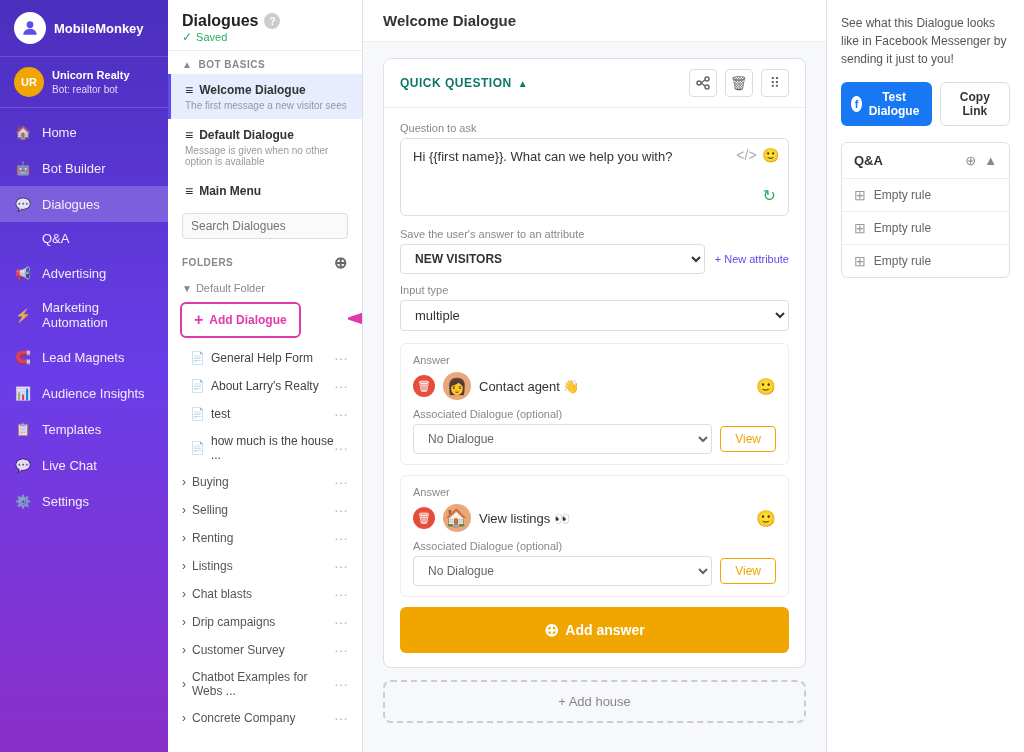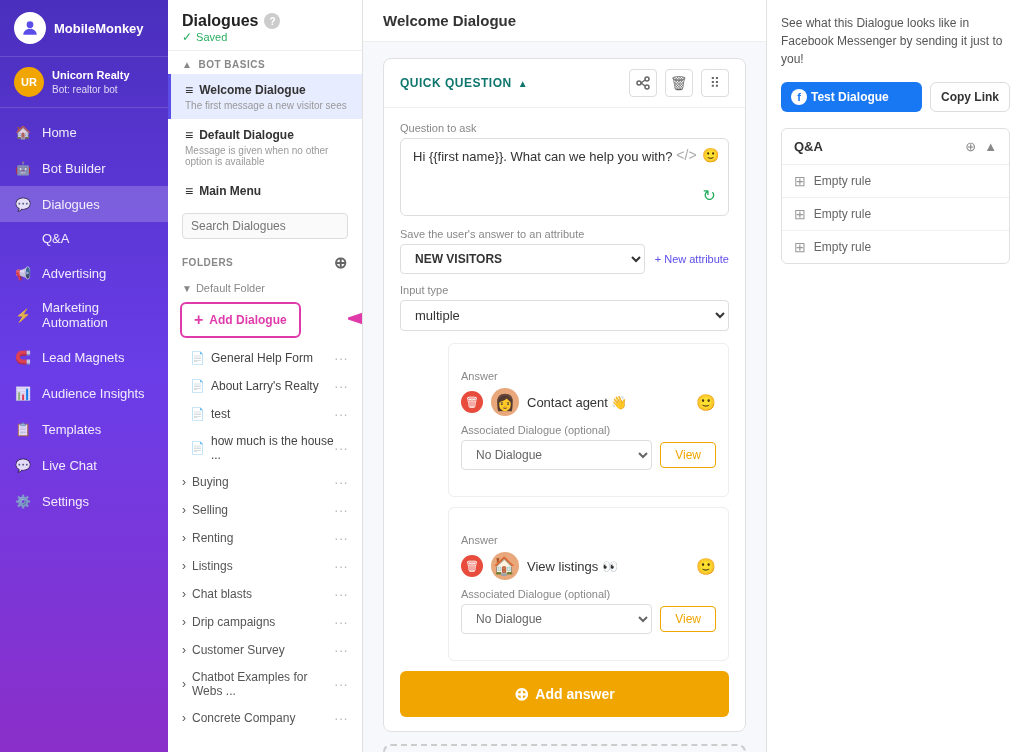--- a/index.html
+++ b/index.html
@@ -74,41 +74,41 @@
     .field-icon { color: #aaa; cursor: pointer; font-size: 14px; }
     .refresh-icon { color: #27ae60; font-size: 16px; cursor: pointer; }
     
     .save-answer-row { display: flex; align-items: center; justify-content: space-between; margin-bottom: 10px; }
     .attribute-select { flex: 1; padding: 6px 10px; border: 1px solid #ddd; border-radius: 4px; font-size: 12px; font-weight: 600; color: #333; background: white; margin-right: 10px; }
     .new-attribute-link { font-size: 11px; color: #5b4de8; display: flex; align-items: center; gap: 3px; white-space: nowrap; cursor: pointer; }
     
     .input-type-row { margin-bottom: 12px; }
     .input-type-select { width: 100%; padding: 6px 10px; border: 1px solid #ddd; border-radius: 4px; font-size: 13px; color: #333; background: white; }
     
-    .answer-block { border: 1px solid #eee; border-radius: 6px; padding: 26px 12px; margin-bottom: 10px; margin-left: 48px; }
+    .answer-block { border: 1px solid #eee; border-radius: 6px; padding: 10px 12px; margin-bottom: 10px; }
     .answer-label { font-size: 11px; color: #888; margin-bottom: 6px; }
     .answer-row { display: flex; align-items: center; justify-content: space-between; margin-bottom: 8px; }
     .answer-left { display: flex; align-items: center; gap: 8px; }
     .answer-avatar { width: 28px; height: 28px; border-radius: 50%; background: #e8a87c; display: flex; align-items: center; justify-content: center; overflow: hidden; }
     .answer-text { font-size: 13px; font-weight: 500; color: #333; }
     .delete-icon { width: 22px; height: 22px; background: #e74c3c; border-radius: 50%; display: flex; align-items: center; justify-content: center; color: white; font-size: 11px; cursor: pointer; }
     .emoji-btn { color: #aaa; font-size: 16px; cursor: pointer; }
     
     .associated-label { font-size: 11px; color: #888; margin-bottom: 4px; }
     .no-dialogue-row { display: flex; align-items: center; gap: 8px; }
     .no-dialogue-select { flex: 1; padding: 6px 10px; border: 1px solid #ddd; border-radius: 4px; font-size: 12px; color: #666; background: white; }
     .view-btn { padding: 5px 14px; border: 1px solid #f0a500; border-radius: 4px; color: #f0a500; font-size: 12px; font-weight: 400; cursor: pointer; background: white; }
     
     .add-answer-btn { width: 100%; padding: 12px; background: #f0a500; border: none; border-radius: 6px; color: white; font-size: 14px; font-weight: 600; cursor: pointer; display: flex; align-items: center; justify-content: center; gap: 6px; margin-top: 6px; }
     .add-answer-btn .plus { font-size: 18px; }
     
     .add-widget-btn { display: flex; align-items: center; justify-content: center; gap: 6px; padding: 12px; border: 2px dashed #ccc; border-radius: 8px; color: #888; font-size: 13px; cursor: pointer; margin-top: 8px; background: transparent; width: 100%; }
 
     
-    .right-panel { width: 258px; background: white; border-left: 1px solid #e0e0e0; display: flex; flex-direction: column; flex-shrink: 0; padding: 14px; }
+    .right-panel { width: 198px; background: white; border-left: 1px solid #e0e0e0; display: flex; flex-direction: column; flex-shrink: 0; padding: 14px; }
     .right-panel-tip { font-size: 12px; color: #555; line-height: 1.5; margin-bottom: 14px; }
     .right-panel-actions { display: flex; gap: 8px; margin-bottom: 16px; }
     .test-dialogue-btn { flex: 1; padding: 7px 10px; background: #1877f2; color: white; border: none; border-radius: 6px; font-size: 12px; font-weight: 600; cursor: pointer; display: flex; align-items: center; gap: 4px; }
     .test-dialogue-btn .fb-icon { width: 16px; height: 16px; background: white; border-radius: 50%; display: flex; align-items: center; justify-content: center; color: #1877f2; font-weight: bold; font-size: 11px; }
     .copy-link-btn { padding: 7px 10px; border: 1px solid #ddd; border-radius: 6px; font-size: 12px; font-weight: 600; color: #333; cursor: pointer; background: white; }
     
     .qa-section { border: 1px solid #e0e0e0; border-radius: 6px; }
     .qa-header { display: flex; align-items: center; justify-content: space-between; padding: 10px 12px; border-bottom: 1px solid #eee; }
     .qa-title { font-size: 13px; font-weight: 700; color: #333; }
     .qa-actions { display: flex; align-items: center; gap: 8px; color: #888; }

